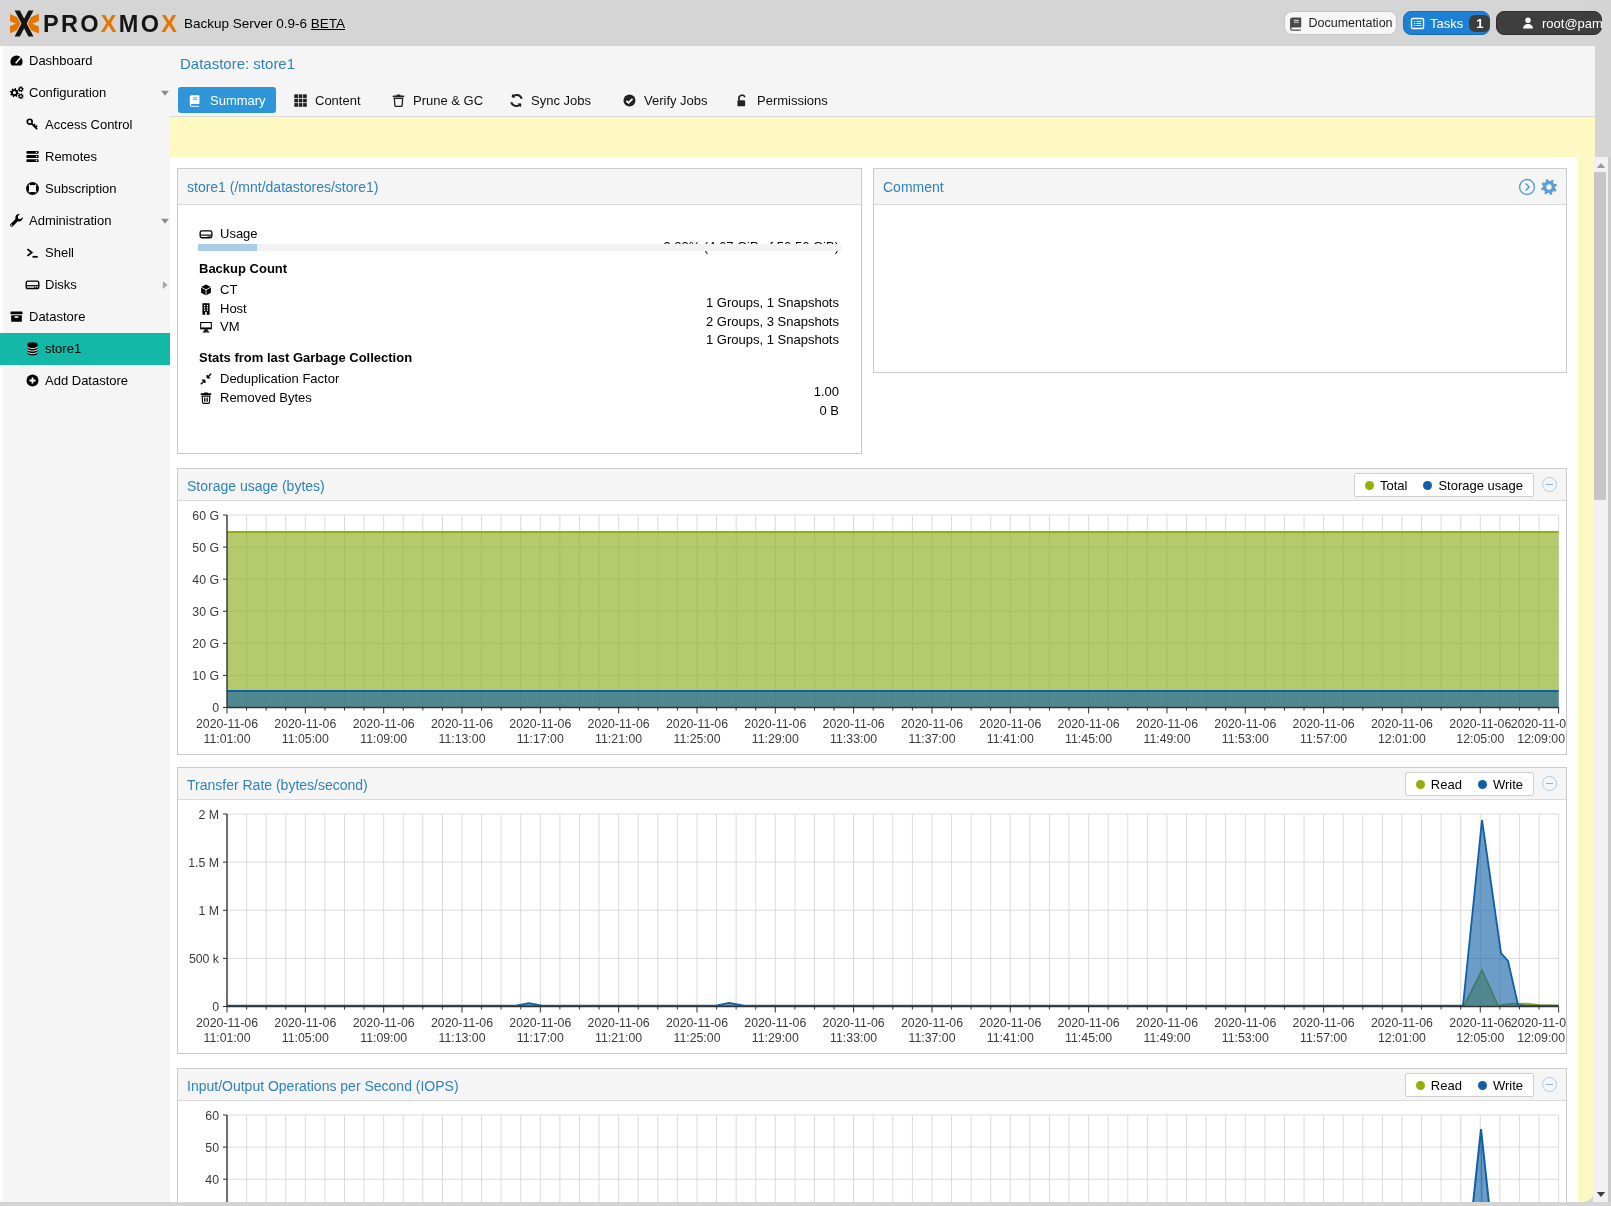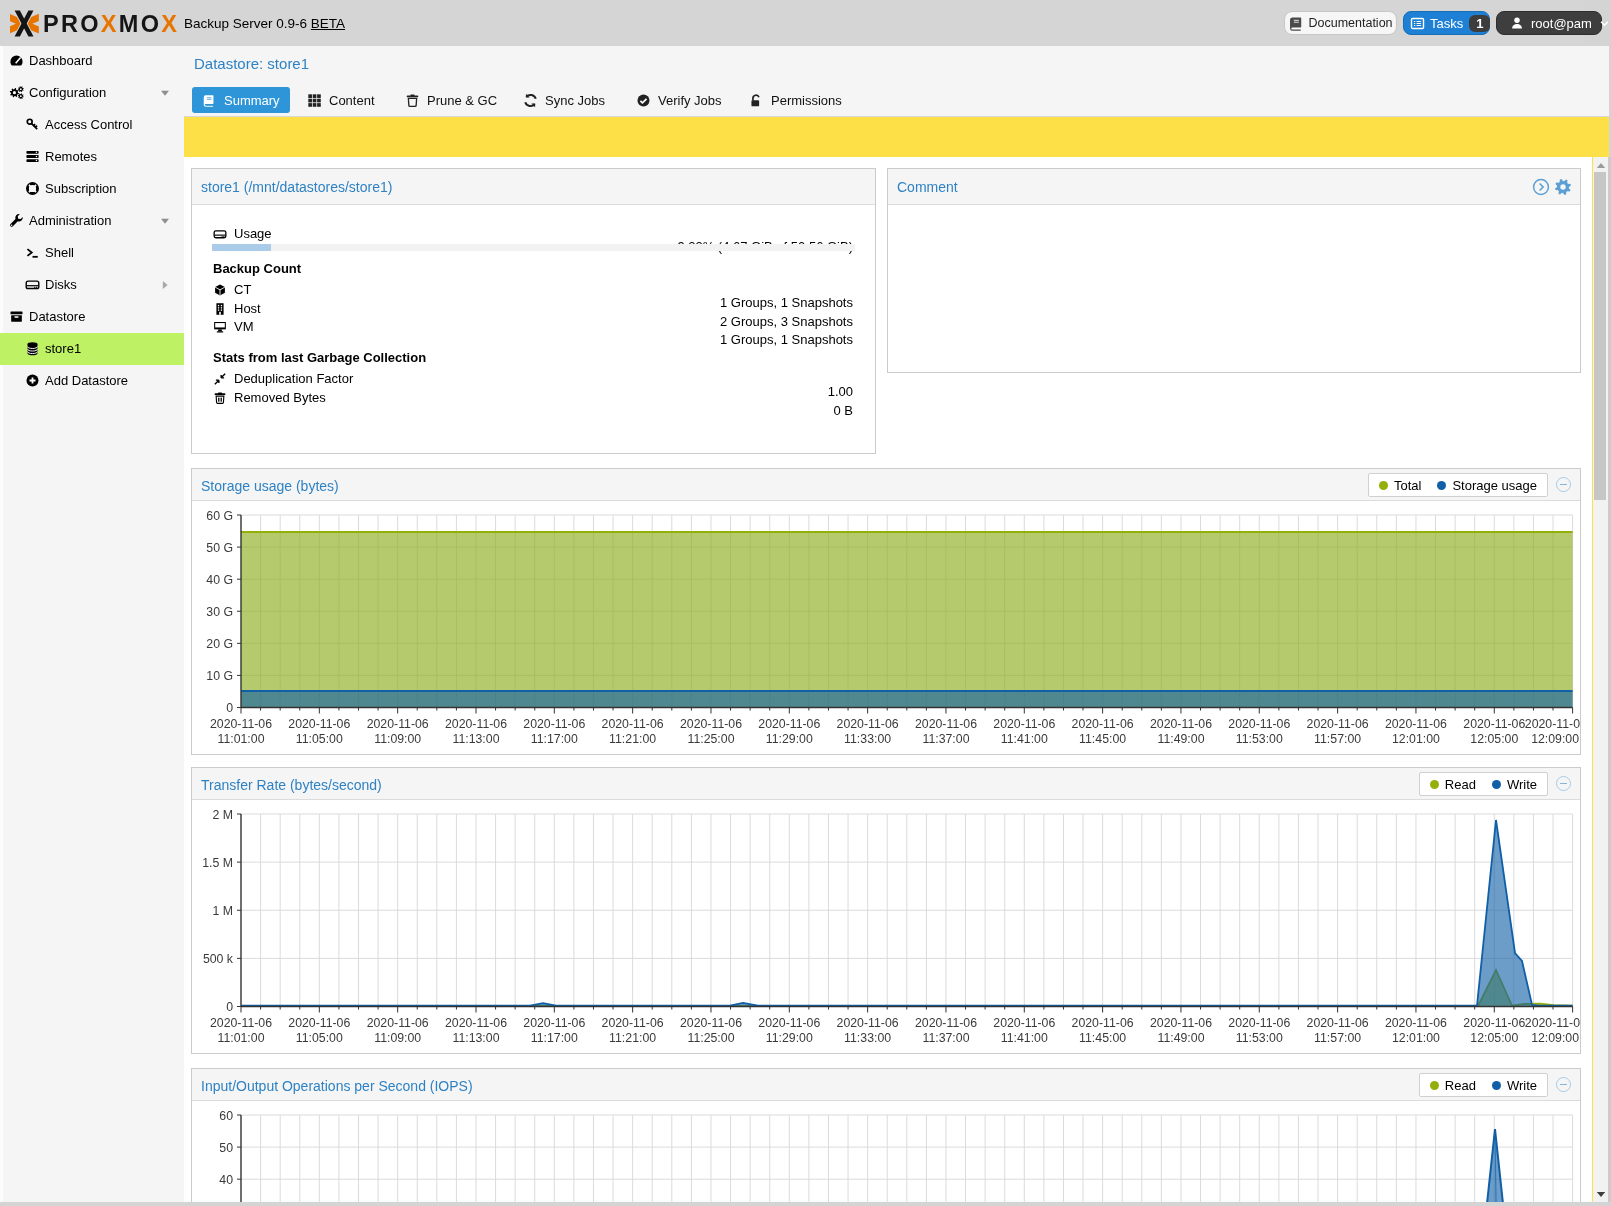--- a/index.html
+++ b/index.html
@@ -6,33 +6,33 @@
 
 #topbar { position:absolute; left:0; top:0; width:1583px; height:46px; background:#d5d5d5; }
 #logo { position:absolute; left:10px; top:9px; }
 #subtitle { position:absolute; left:184px; top:16px; font-size:13.5px; }
 #subtitle a { color:#000000; }
 .hbtn { position:absolute; top:11px; height:24px; border-radius:8px; display:flex; align-items:center; font-size:13px; }
 .hbtn svg, .tab svg, .prow svg, .nav-item svg { flex-shrink:0; }
 #btn-doc { left:1284px; width:113px; background:#f6f6f6; border:1px solid #c7c7c7; color:#222; justify-content:center; gap:5px; font-size:12.5px; }
 #btn-tasks { left:1403px; width:87px; background:#1e80d4; border:1px solid #176cb6; color:#fff; padding:0 6px; gap:5px; }
 #btn-tasks .badge { background:#3d3d3d; color:#fff; border-radius:6px; font-size:13px; font-weight:bold; padding:1px 7px; margin-left:1px; }
-#btn-user { left:1496px; width:106px; background:#3e3e3e; border:1px solid #2e2e2e; color:#fff; padding:0 13px; gap:7px; }
+#btn-user { left:1496px; width:106px; background:#3e3e3e; border:1px solid #2e2e2e; color:#fff; padding:0 24px; gap:7px; }
 #btn-user .chev { margin-left:auto; flex-shrink:0; }
 
 #sidenav { position:absolute; left:0; top:46px; width:185px; height:1156px; background:#f5f5f5; border-right:1px solid #d0d0d0; }
 #sidenav:before { content:""; position:absolute; left:0; top:0; width:3px; height:100%; background:#fcfcfc; }
 .nav-item { position:absolute; left:0; width:185px; height:32px; display:flex; align-items:center; }
 .nav-item .ic { width:16px; display:flex; justify-content:center; margin-left:8px; }
 .nav-item.sub .ic { margin-left:24px; }
 .nav-item .txt { margin-left:5px; }
 .nav-item .arrow { position:absolute; right:13px; top:9px; }
-.nav-item.sel { background:#bef264; }
+.nav-item.sel { background:#14b8a6; }
 
-#main { position:absolute; left:184px; top:46px; width:1425px; height:1156px; background:#fde047;border-radius:13px; }
+#main { position:absolute; left:170px; top:46px; width:1425px; height:1156px; background:#fef9c3;border-radius:13px; }
 #headstrip { position:absolute; left:0; top:0; width:1425px; height:71px; background:#f5f5f5; border-bottom:1px solid #d8d8d8; }
 #pagetitle { position:absolute; left:10px; top:9px; font-size:15px; color:#2e82c4; }
 #tabs { position:absolute; left:0; top:41px; width:1425px; height:26px; }
 .tab { position:absolute; top:0; height:26px; display:flex; align-items:center; gap:7px; font-size:13px; color:#111; }
 .tab.active { background:#2e96d8; color:#fff; border-radius:3px; padding:0 10px 0 10px; gap:9px; }
 #toolbar { position:absolute; left:0; top:72px; width:1425px; height:38px; background:#fff; border-bottom:1px solid #d8d8d8; }
 #combo { position:absolute; right:11px; top:8px; width:170px; height:24px; background:#fff; border:1px solid #b5b5b5; display:flex; align-items:center; }
 #combo .t { margin-left:8px; }
 #combo .chev { position:absolute; right:8px; top:8px; }
 #content { position:absolute; left:0; top:111px; width:1408px; height:1045px; background:#fff; overflow:hidden; }

